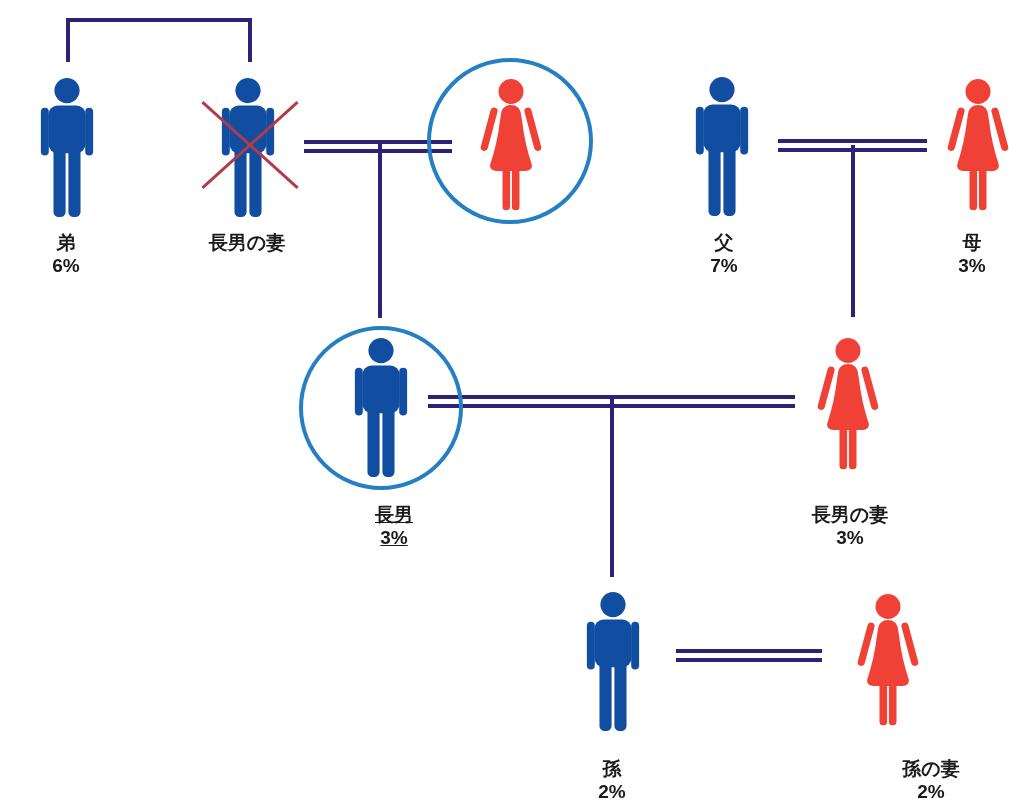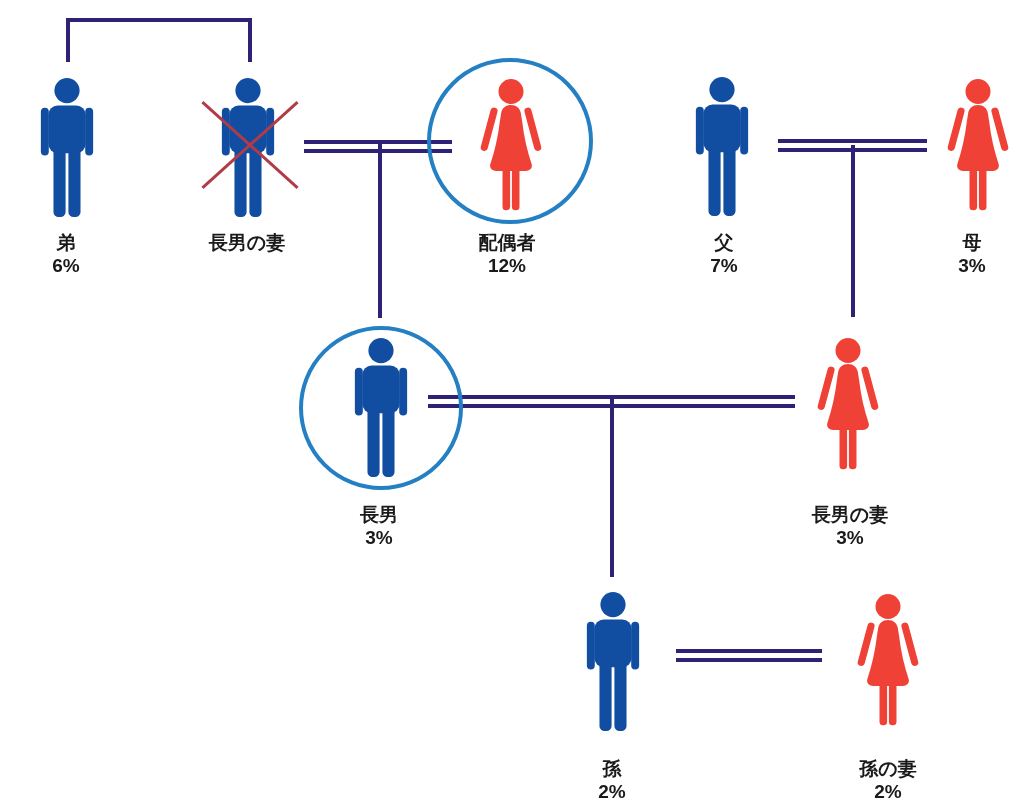--- a/index.html
+++ b/index.html
@@ -101,42 +101,38 @@
   </div>
 
   <div class="plabel" style="left:6px;top:231px;">
     <div>弟</div>
     <div>6%</div>
   </div>
   <div class="plabel" style="left:187px;top:231px;">
     <div>長男の妻</div>
     <div></div>
   </div>
-  <div class="plabel" style="left:447px;top:231px;">
-    <div>配偶者</div>
-    <div>12%</div>
-  </div>
   <div class="plabel" style="left:664px;top:231px;">
     <div>父</div>
     <div>7%</div>
   </div>
   <div class="plabel" style="left:912px;top:231px;">
     <div>母</div>
     <div>3%</div>
   </div>
-  <div class="plabel" style="left:319px;top:503px;">
+  <div class="plabel" style="left:334px;top:503px;text-decoration:underline;">
     <div>長男</div>
     <div>3%</div>
   </div>
   <div class="plabel" style="left:790px;top:503px;">
     <div>長男の妻</div>
     <div>3%</div>
   </div>
   <div class="plabel" style="left:552px;top:757px;">
     <div>孫</div>
     <div>2%</div>
   </div>
-  <div class="plabel" style="left:828px;top:757px;">
+  <div class="plabel" style="left:871px;top:757px;">
     <div>孫の妻</div>
     <div>2%</div>
   </div>
 
 </div>
 
 </body></html>

